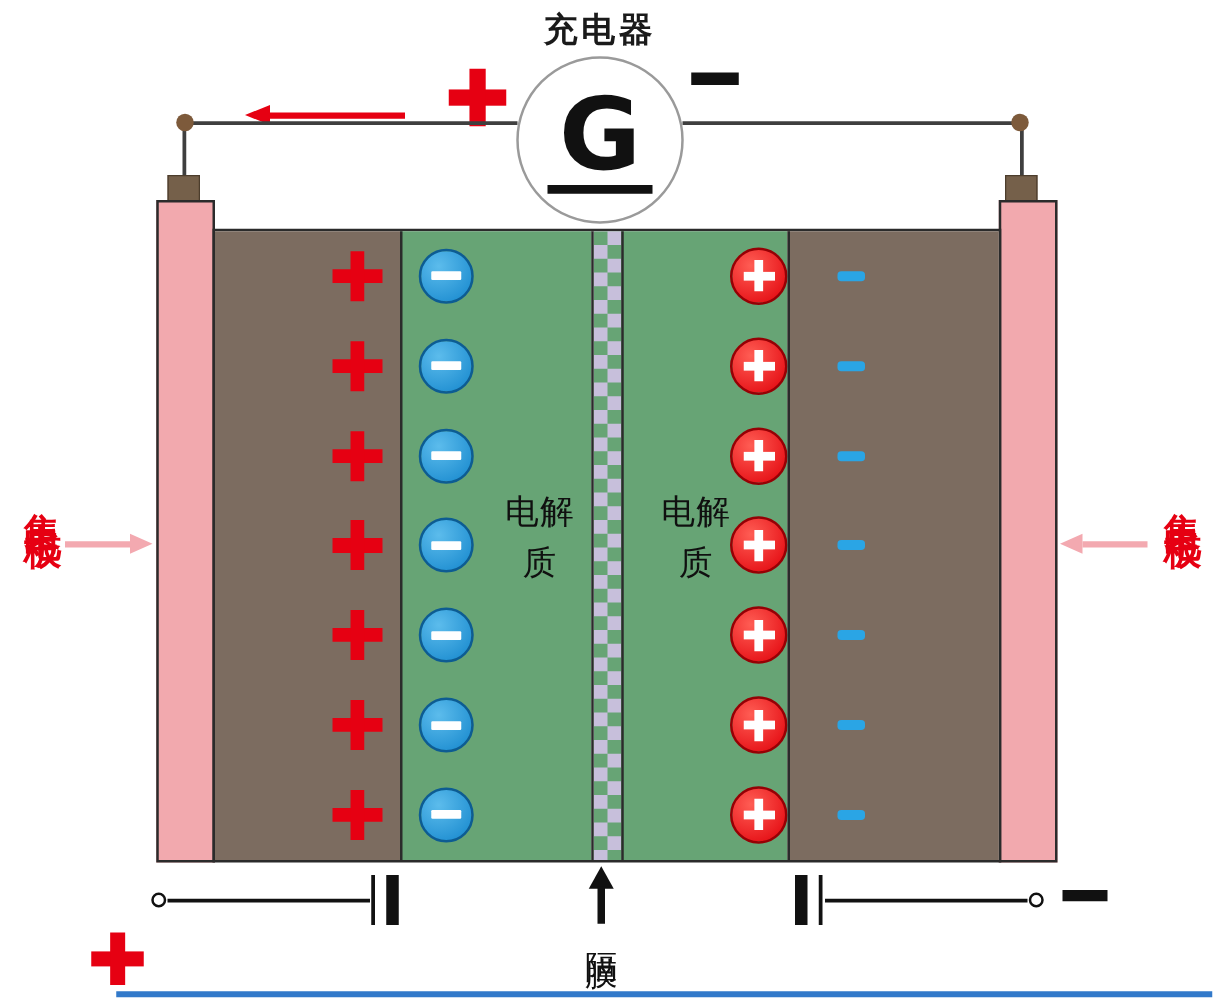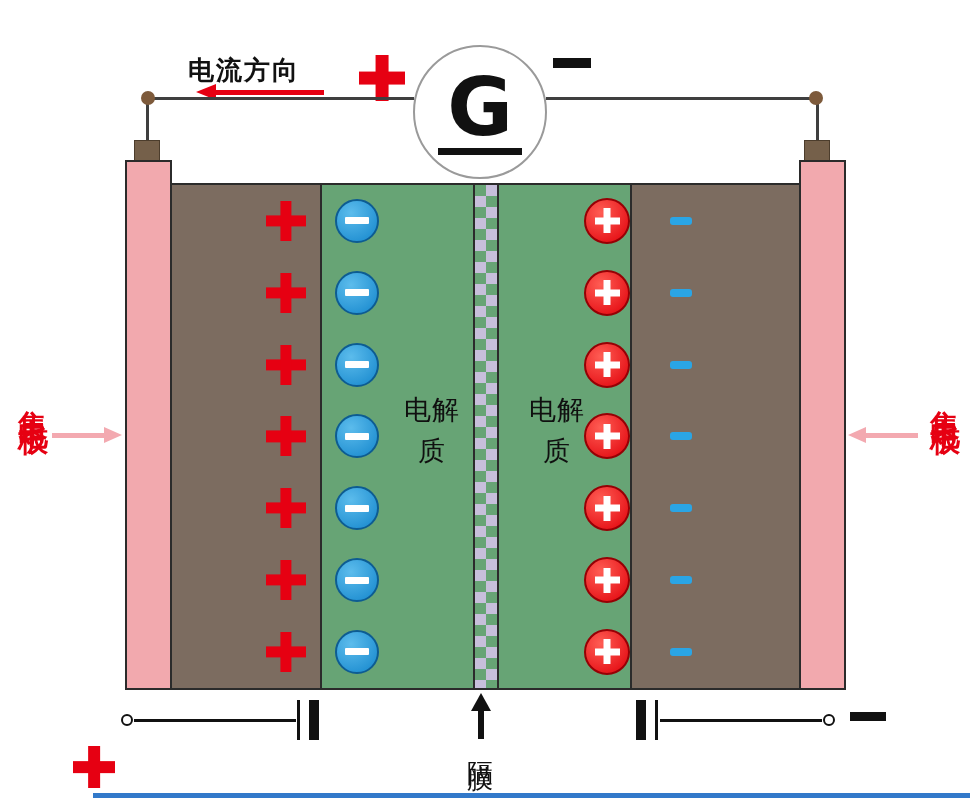--- a/index.html
+++ b/index.html
@@ -124,27 +124,27 @@
   .sep-arrow .shaft { position:absolute; left:7px; top:16px; width:6px; height:30px; background:#111; }
   .sep-label { left:466px; top:741px; font-size:26px; color:#101010; line-height:1.1; letter-spacing:4px; }
 
   .blue-strip { left:93px; top:793px; width:877px; height:5px; background:#3279ca; }
 </style>
 </head>
 <body>
 
 <div class="stage">
 
+  <div class="abs charger-title">充电器</div>
   <div class="abs gen-circle">
     <span class="gen-letter">G</span>
   </div>
   <span class="abs plusShape p46 charger-plus"></span>
   <span class="abs blackbar charger-minus"></span>
 
-  <div class="abs cur-label">电流方向</div>
   <div class="abs arrow cur-arrow">
     <span class="line"></span>
     <span class="head"></span>
   </div>
 
   <span class="abs wire wire-lh"></span>
   <span class="abs wire wire-rh"></span>
   <span class="abs wire wire-lv"></span>
   <span class="abs wire wire-rv"></span>
   <span class="abs node node-l"></span>

